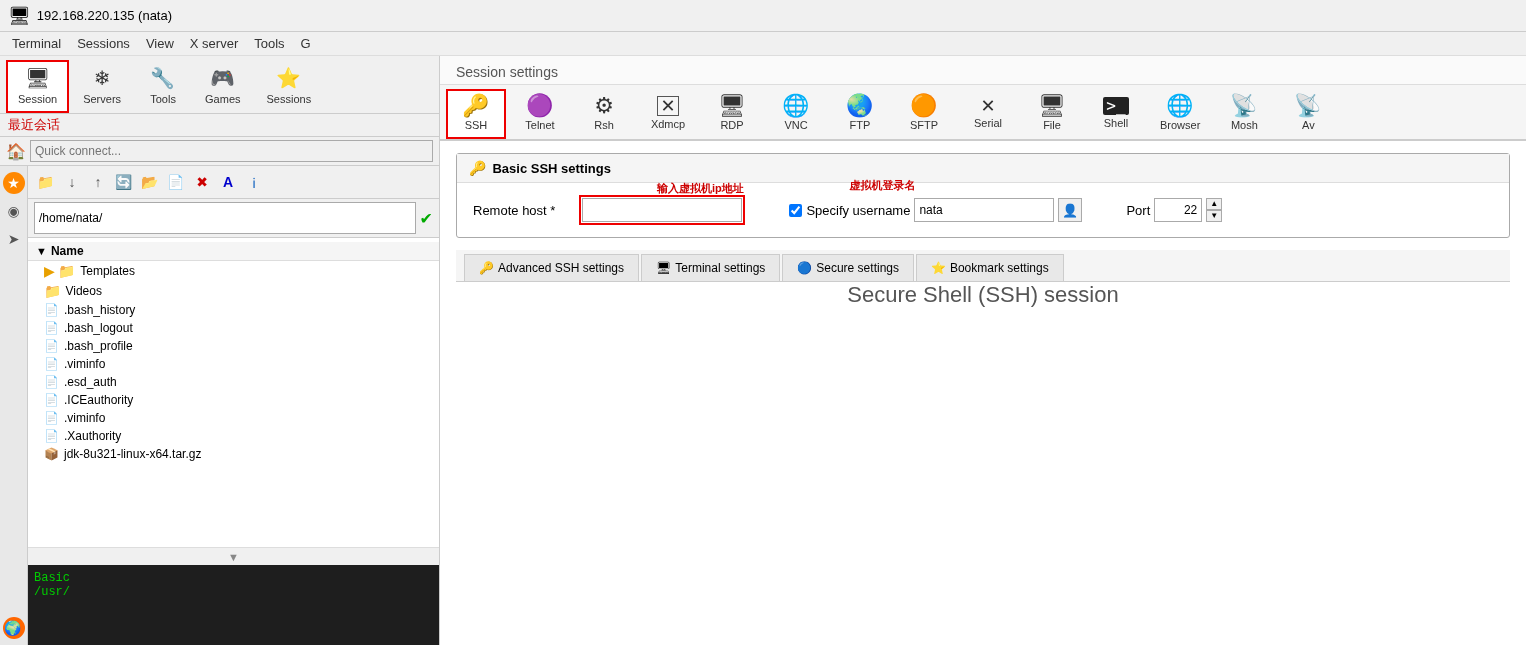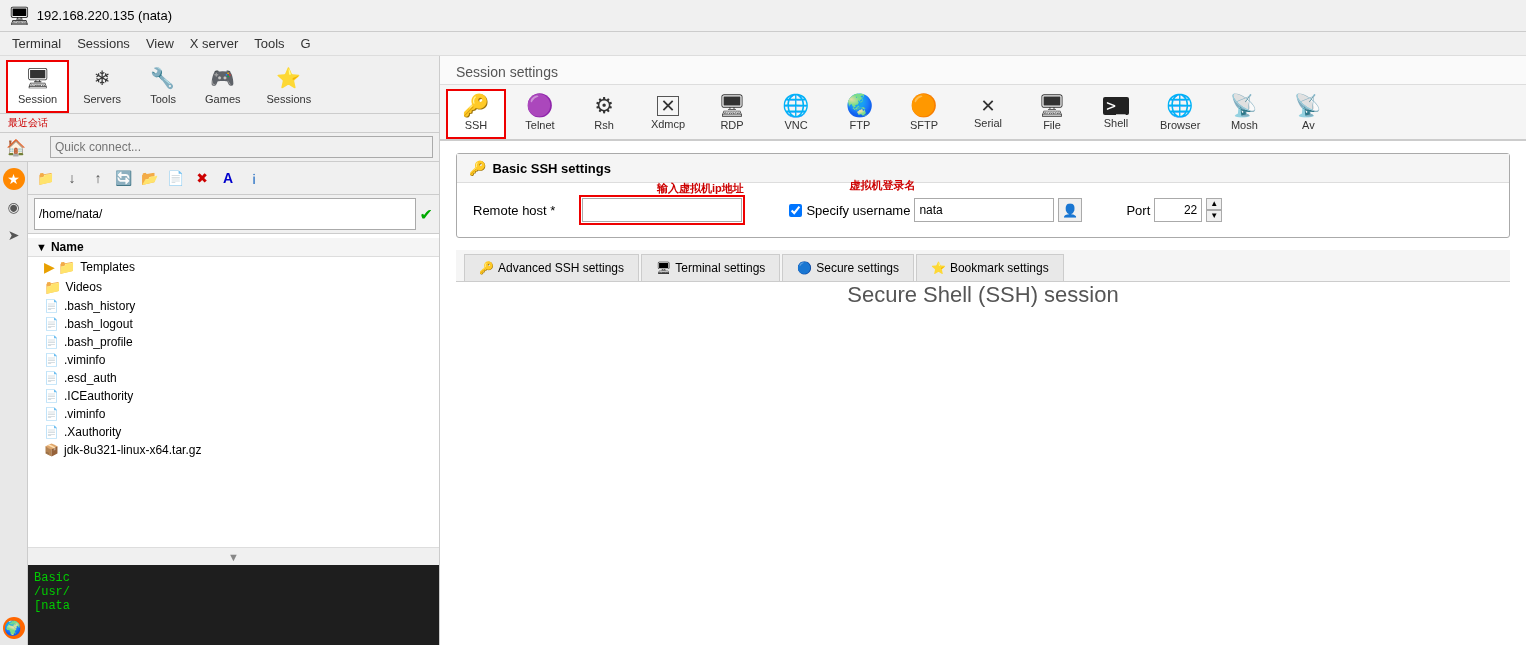--- a/index.html
+++ b/index.html
@@ -73,21 +73,20 @@
       background: #f0f0f0;
       border-bottom: 1px solid #ccc;
       gap: 4px;
     }
     .quick-connect-bar input {
       flex: 1;
       height: 22px;
       border: 1px solid #aaa;
       padding: 0 4px;
       font-size: 12px;
-      margin-left: 20px;
     }
 
     
     .left-content {
       display: flex;
       flex: 1;
       overflow: hidden;
     }
 
     
@@ -430,21 +429,21 @@
       <div style="display:flex;flex-direction:column;align-items:center;justify-content:center;padding:4px 10px 6px;cursor:pointer;font-size:11px;color:#333;border:2px solid transparent;background:transparent;min-width:56px;gap:3px;">
         <span style="font-size:20px;">🎮</span>
         <span>Games</span>
       </div>
       <div style="display:flex;flex-direction:column;align-items:center;justify-content:center;padding:4px 10px 6px;cursor:pointer;font-size:11px;color:#333;border:2px solid transparent;background:transparent;min-width:56px;gap:3px;">
         <span style="font-size:20px;">⭐</span>
         <span>Sessions</span>
       </div>
     </div>
 
-    <div style="padding:2px 8px; font-size:10px; color:#cc0000; background:#f0f0f0; border-bottom:1px solid #ccc;">
+    <div style="padding:2px 8px; font-size:13px; color:#cc0000; background:#f0f0f0; border-bottom:1px solid #ccc;">
       最近会话
     </div>
 
     <div class="quick-connect-bar">
       <span style="font-size:16px;">🏠</span>
       <input class="quick-connect-bar" style="flex: 1 1 0%; height: 22px; border: 1px solid rgb(170, 170, 170); padding: 0px 4px; font-size: 12px;" type="text" placeholder="Quick connect...">
     </div>
 
     <div class="left-content">
 
@@ -535,21 +534,20 @@
             <span style="font-size:12px;color:#1565c0;width:16px;">📦</span>
             <span>jdk-8u321-linux-x64.tar.gz</span>
           </div>
         </div>
 
         <div class="scroll-btn">▼</div>
 
         <div class="terminal-area" style="max-height:80px;">
           <div style="color:#00cc00;">Basic</div>
           <div style="color:#00cc00;">/usr/</div>
-          <div style="color:#00cc00;">[nata</div>
         </div>
       </div>
     </div>
   </div>
 
   <div class="right-panel">
 
     <div class="session-settings-title">
       <span>Session settings</span>
     </div>

